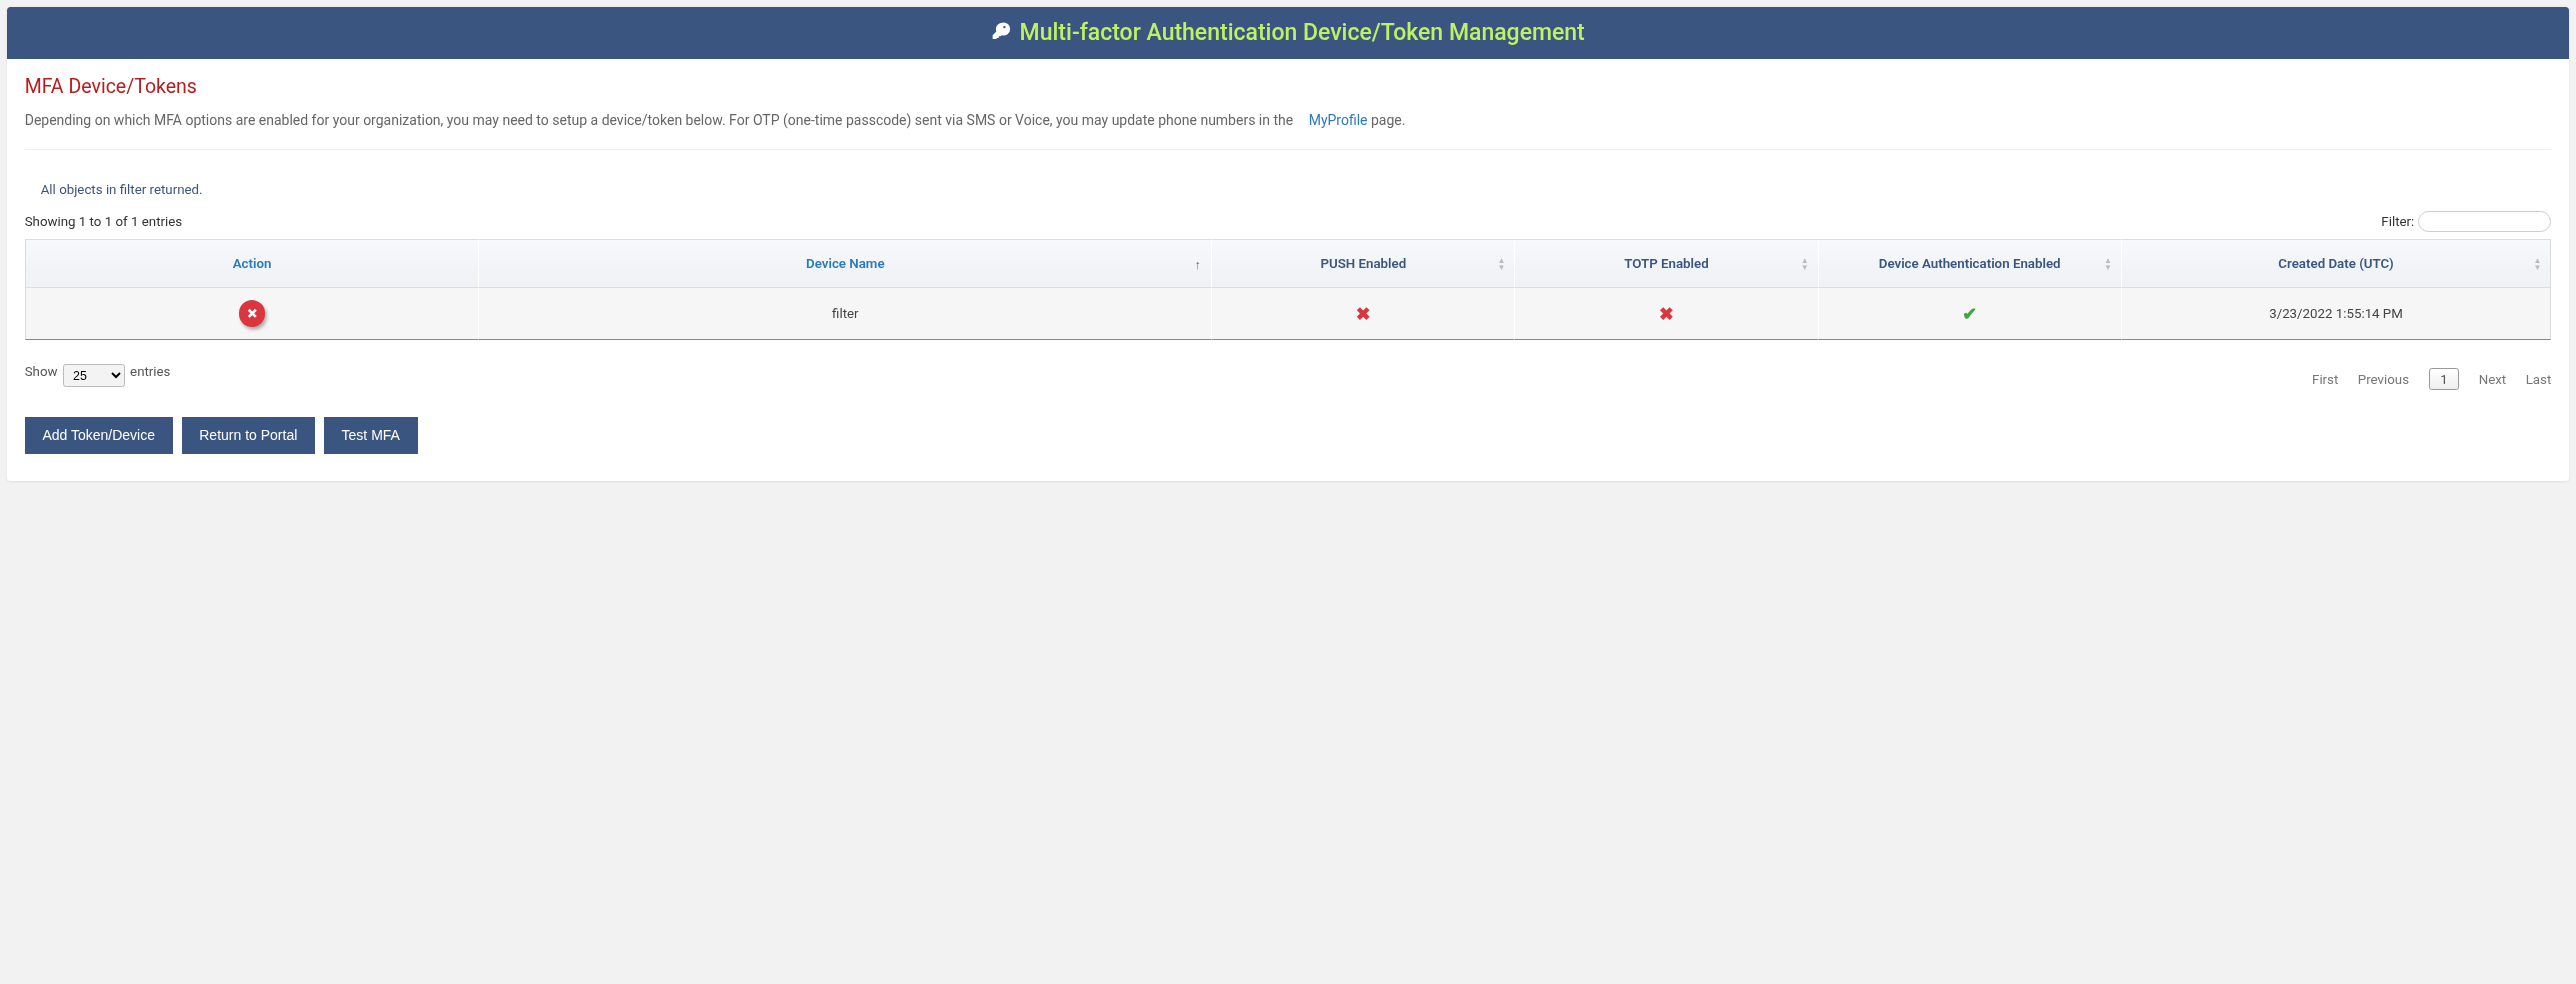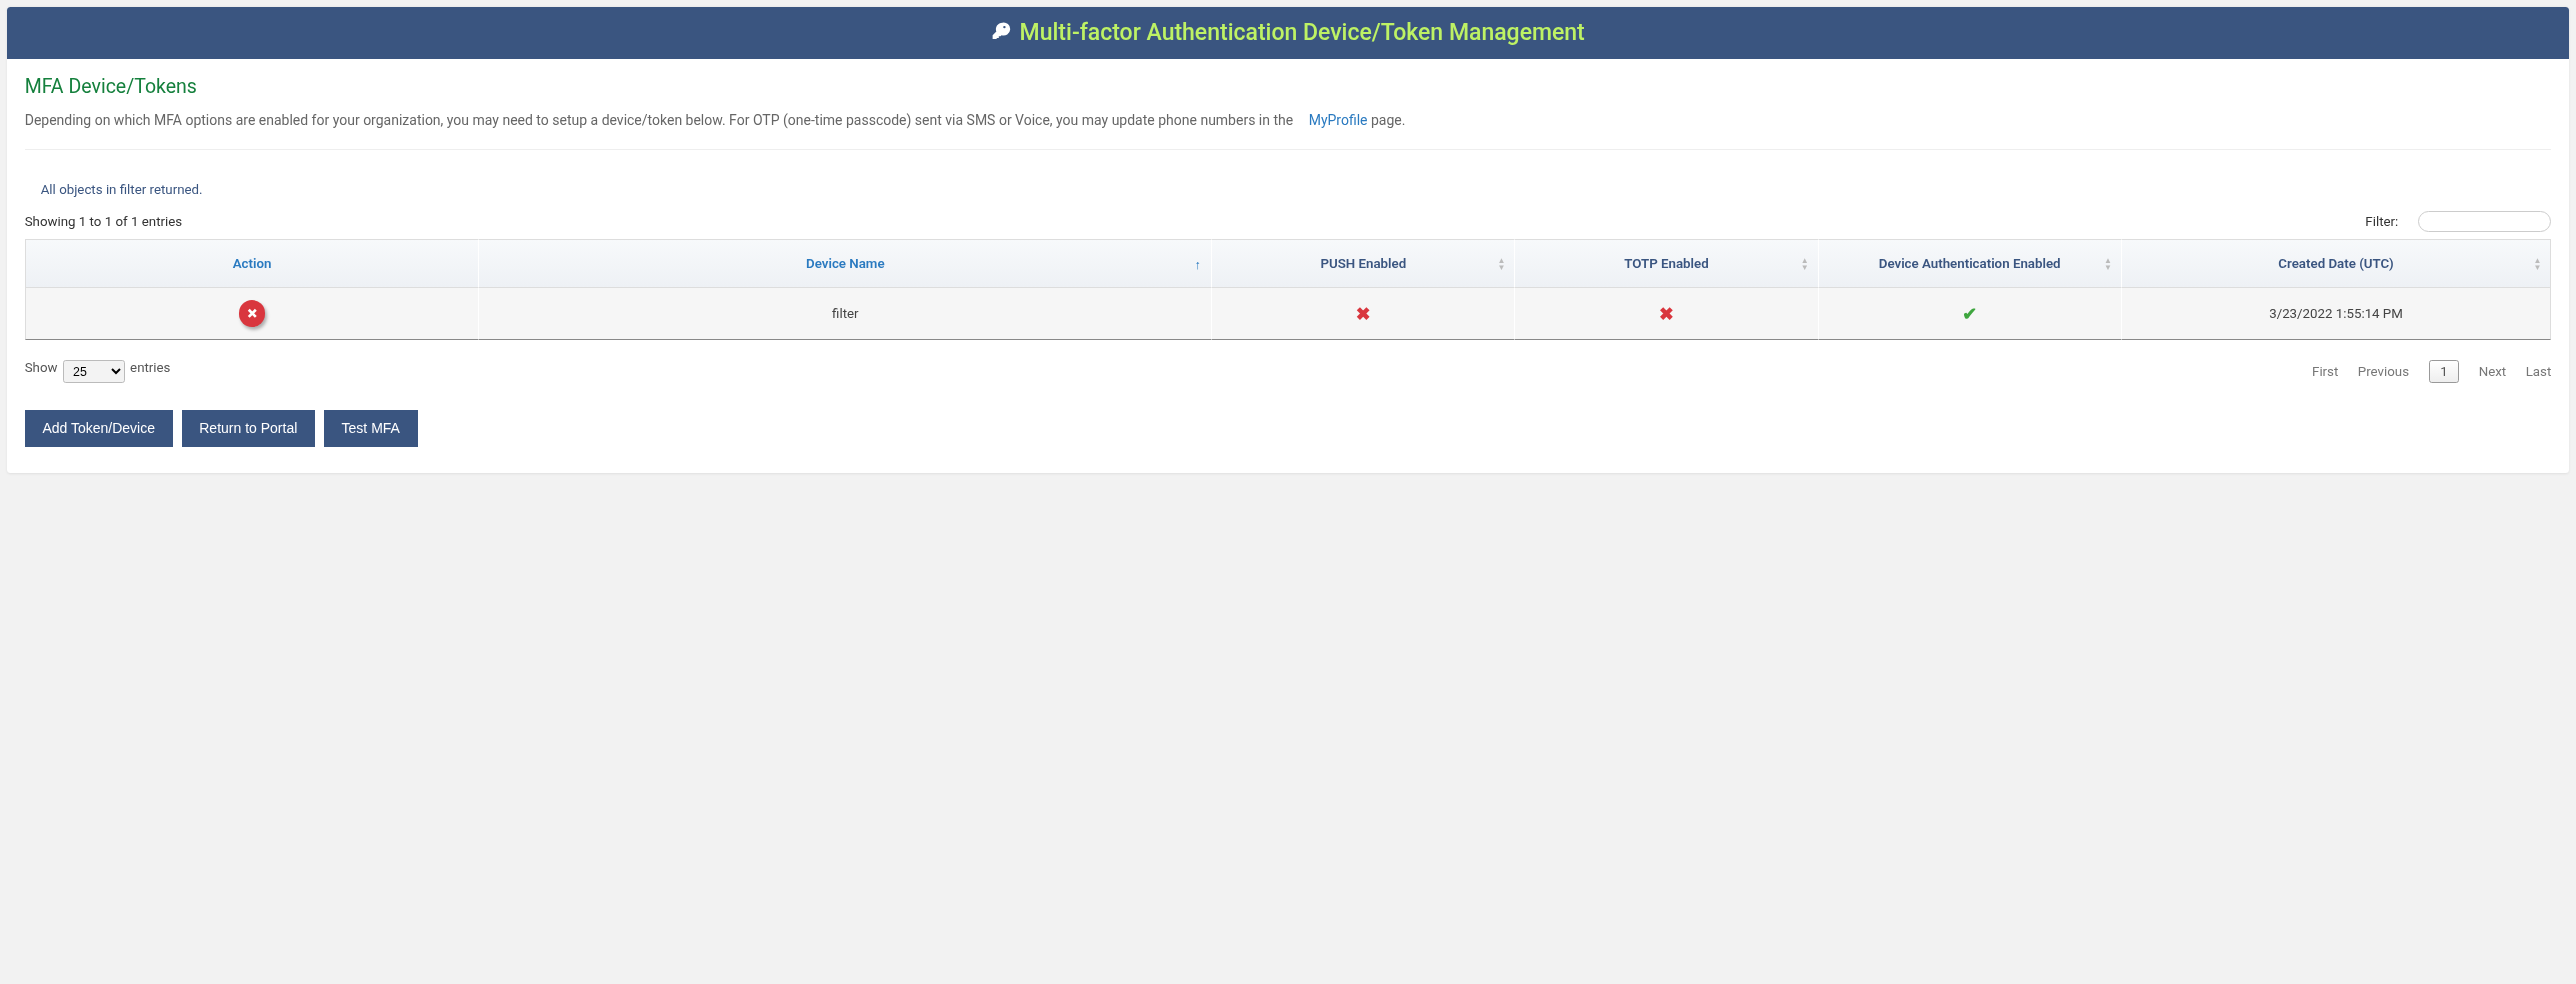--- a/index.html
+++ b/index.html
@@ -25,34 +25,34 @@
     font-weight: 500;
     border-top-left-radius: 3.5px;
     border-top-right-radius: 3.5px;
     display: flex;
     align-items: center;
     justify-content: center;
     gap: 8.9px;
   }
   .header-bar svg { width: 19.5px; height: 19.5px; fill: #fff; }
   .content { padding: 16px 17.7px 0 17.7px; }
-  .section-title { font-size: 19.5px; color: #15803d; margin-bottom: 12.4px; font-weight: 400; }
+  .section-title { font-size: 19.5px; color: #b91c1c; margin-bottom: 12.4px; font-weight: 400; }
   .description { font-size: 14px; color: #666; line-height: 1.5; margin-bottom: 17.7px; }
   .description a { color: #2a7ac0; text-decoration: none; padding-left: 12px; }
   hr.divider { border: none; border-top: 0.9px solid #eee; margin: 0 0 16px 0; }
   .filter-msg { font-size: 13.3px; color: #3a5580; padding: 16px 0 8.9px 16px; }
   .table-top-row {
     display: flex;
     justify-content: space-between;
     align-items: center;
     font-size: 13.3px;
     color: #333;
     padding: 5.3px 0 7px 0;
   }
-  .filter-wrap { display: flex; align-items: center; gap: 20px; }
+  .filter-wrap { display: flex; align-items: center; gap: 4px; }
   .filter-wrap input {
     border: 0.9px solid #ccc;
     border-radius: 12.4px;
     padding: 2.7px 8.9px;
     font-size: 12.4px;
     width: 133px;
     height: 21px;
   }
   table.data-table {
     width: 100%;
@@ -128,21 +128,21 @@
   .show-entries { display: flex; align-items: flex-start; gap: 5.3px; }
   .show-entries select {
     border: 0.9px solid #bbb;
     background: #f3f3f3;
     padding: 3.5px 5.3px;
     font-size: 12.4px;
     border-radius: 2.7px;
     height: 23px;
     width: 62px;
   }
-  .pager { display: flex; align-items: center; gap: 19.5px; color: #777; }
+  .pager { display: flex; align-items: center; gap: 19.5px; color: #777; margin-top: 8px; }
   .pager .page-num {
     border: 0.9px solid #999;
     border-radius: 2.7px;
     padding: 2.7px 10.6px;
     color: #555;
     background: linear-gradient(#fff,#eee);
   }
   .pager span { cursor: pointer; }
   .btn-row { display: flex; gap: 8.9px; padding: 26.6px 17.7px 8.9px 17.7px; }
   .btn {

